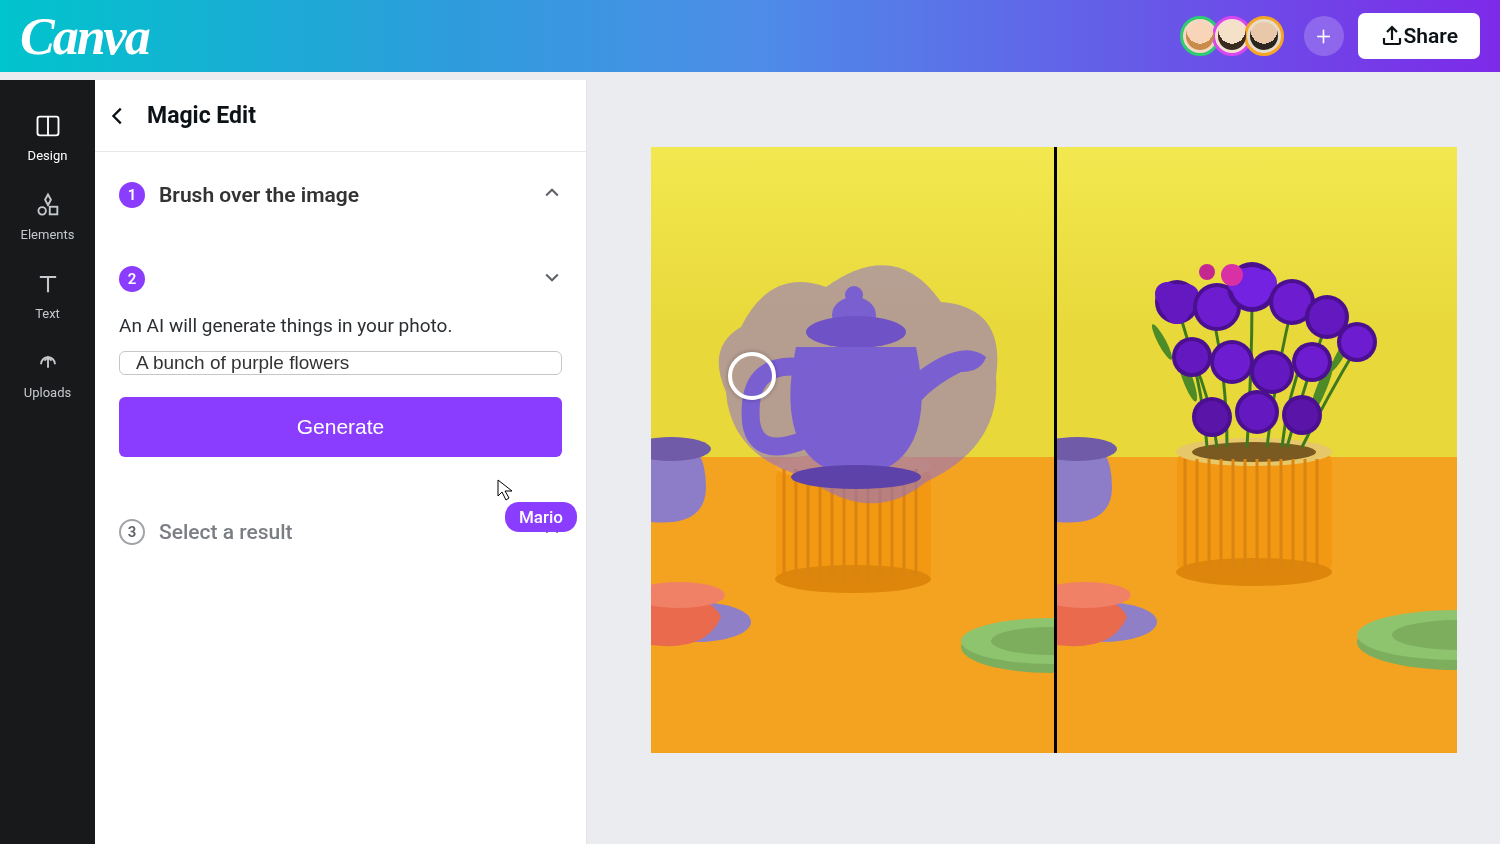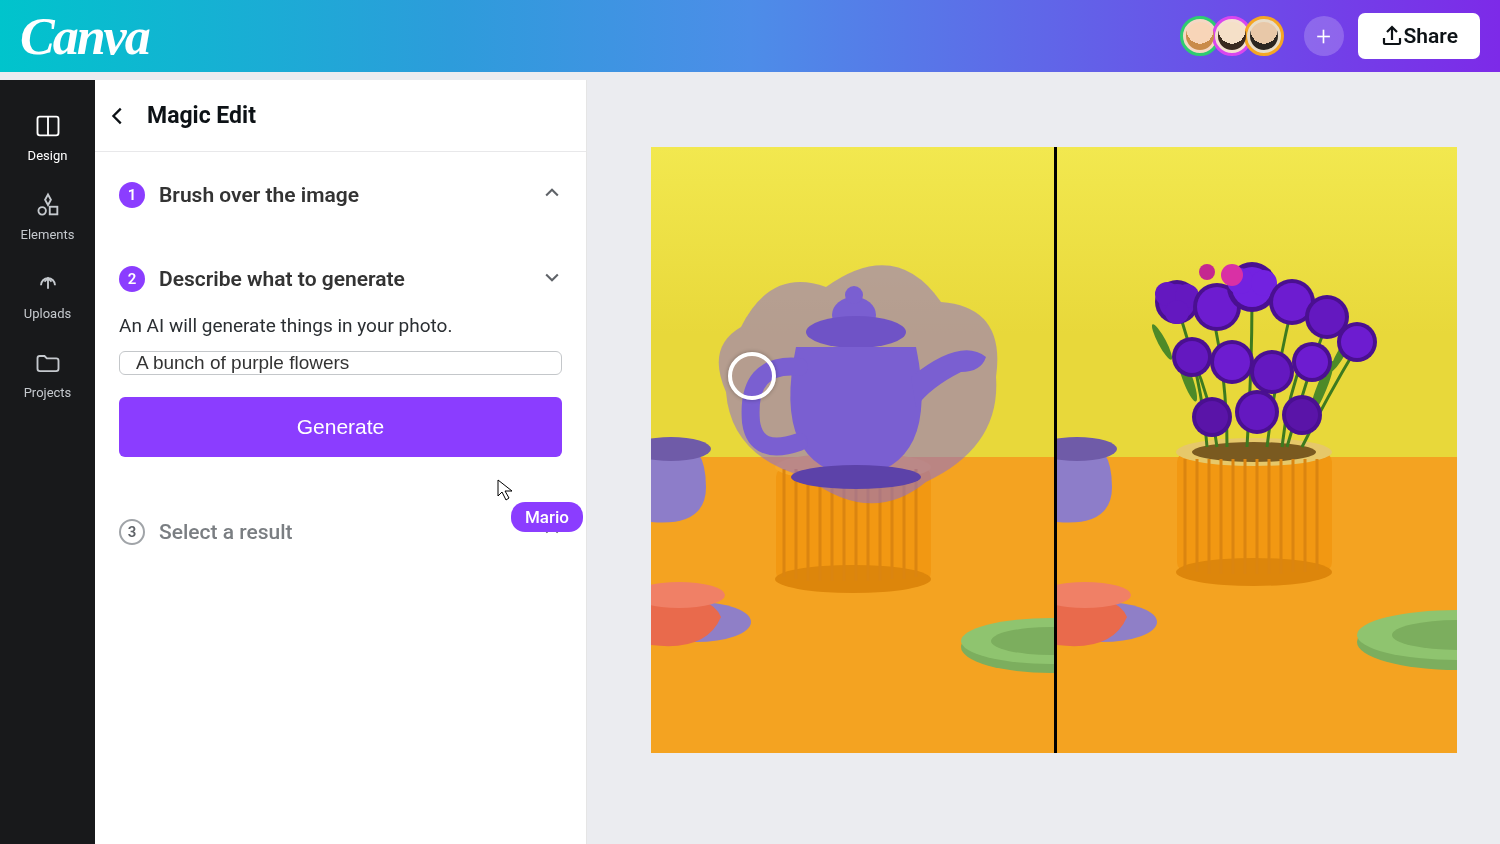--- a/index.html
+++ b/index.html
@@ -222,21 +222,21 @@
       top: 0;
       left: 0;
       width: 18px;
       height: 22px;
       stroke: #000;
       fill: #fff;
     }
     .badge-pill {
       position: absolute;
       top: 23px;
-      left: 14px;
+      left: 8px;
       background: #8b3dff;
       color: #fff;
       padding: 5px 14px;
       border-radius: 14px;
       font-size: 17px;
       font-weight: 500;
       white-space: nowrap;
     }
     
     .step3 { margin-top: 54px; }
@@ -320,31 +320,31 @@
   </div>
   <div class="sidebar-item">
     <svg viewBox="0 0 24 24" fill="none" stroke="currentColor" stroke-width="1.6">
         <path d="M12 3l2.5 4.5L12 12 9.5 7.5z"></path>
         <circle cx="7" cy="17" r="3.2"></circle>
         <rect x="13.5" y="13.5" width="6.5" height="6.5"></rect>
       </svg>
     <span class="sidebar-label">Elements</span>
   </div>
   <div class="sidebar-item">
+    <svg viewBox="0 0 24 24" fill="none" stroke="currentColor" stroke-width="1.8">
+        <path d="M5 6h14M12 6v13"></path>
+      </svg>
+    <span class="sidebar-label">Text</span>
+  </div>
+  <div class="sidebar-item">
     <svg viewBox="0 0 24 24" fill="none" stroke="currentColor" stroke-width="1.6">
         <path d="M18 13a6 6 0 1 0-12 0"></path>
         <path d="M12 7v9M9 10l3-3 3 3"></path>
       </svg>
     <span class="sidebar-label">Uploads</span>
-  </div>
-  <div class="sidebar-item">
-    <svg viewBox="0 0 24 24" fill="none" stroke="currentColor" stroke-width="1.6">
-        <path d="M3 8a2 2 0 0 1 2-2h4l2 2h8a2 2 0 0 1 2 2v7a2 2 0 0 1-2 2H5a2 2 0 0 1-2-2z"></path>
-      </svg>
-    <span class="sidebar-label">Projects</span>
   </div>
 </div>
 
 <div class="panel">
   <div class="panel-header">
     <div class="back-btn">
       <svg viewBox="0 0 24 24" fill="none" stroke="#0d1216" stroke-width="2.5">
           <polyline points="15 4 7 12 15 20"></polyline>
         </svg>
     </div>
@@ -360,21 +360,20 @@
       <div class="chevron">
         <svg viewBox="0 0 24 24" fill="none" stroke="currentColor" stroke-width="2.5">
             <polyline points="5 15 12 8 19 15"></polyline>
           </svg>
       </div>
     </div>
 
     <div class="step step-top" style="margin-top:42px;">
       <div class="step-left">
         <div class="step-num">2</div>
-        <div class="step-label">Describe what to generate</div>
       </div>
       <div class="chevron">
         <svg viewBox="0 0 24 24" fill="none" stroke="currentColor" stroke-width="2.5">
             <polyline points="5 9 12 16 19 9"></polyline>
           </svg>
       </div>
     </div>
     <div class="step-desc">An AI will generate things in your photo.</div>
     <input class="text-input" value="A bunch of purple flowers" style="">
     <button class="generate-btn">Generate</button>

